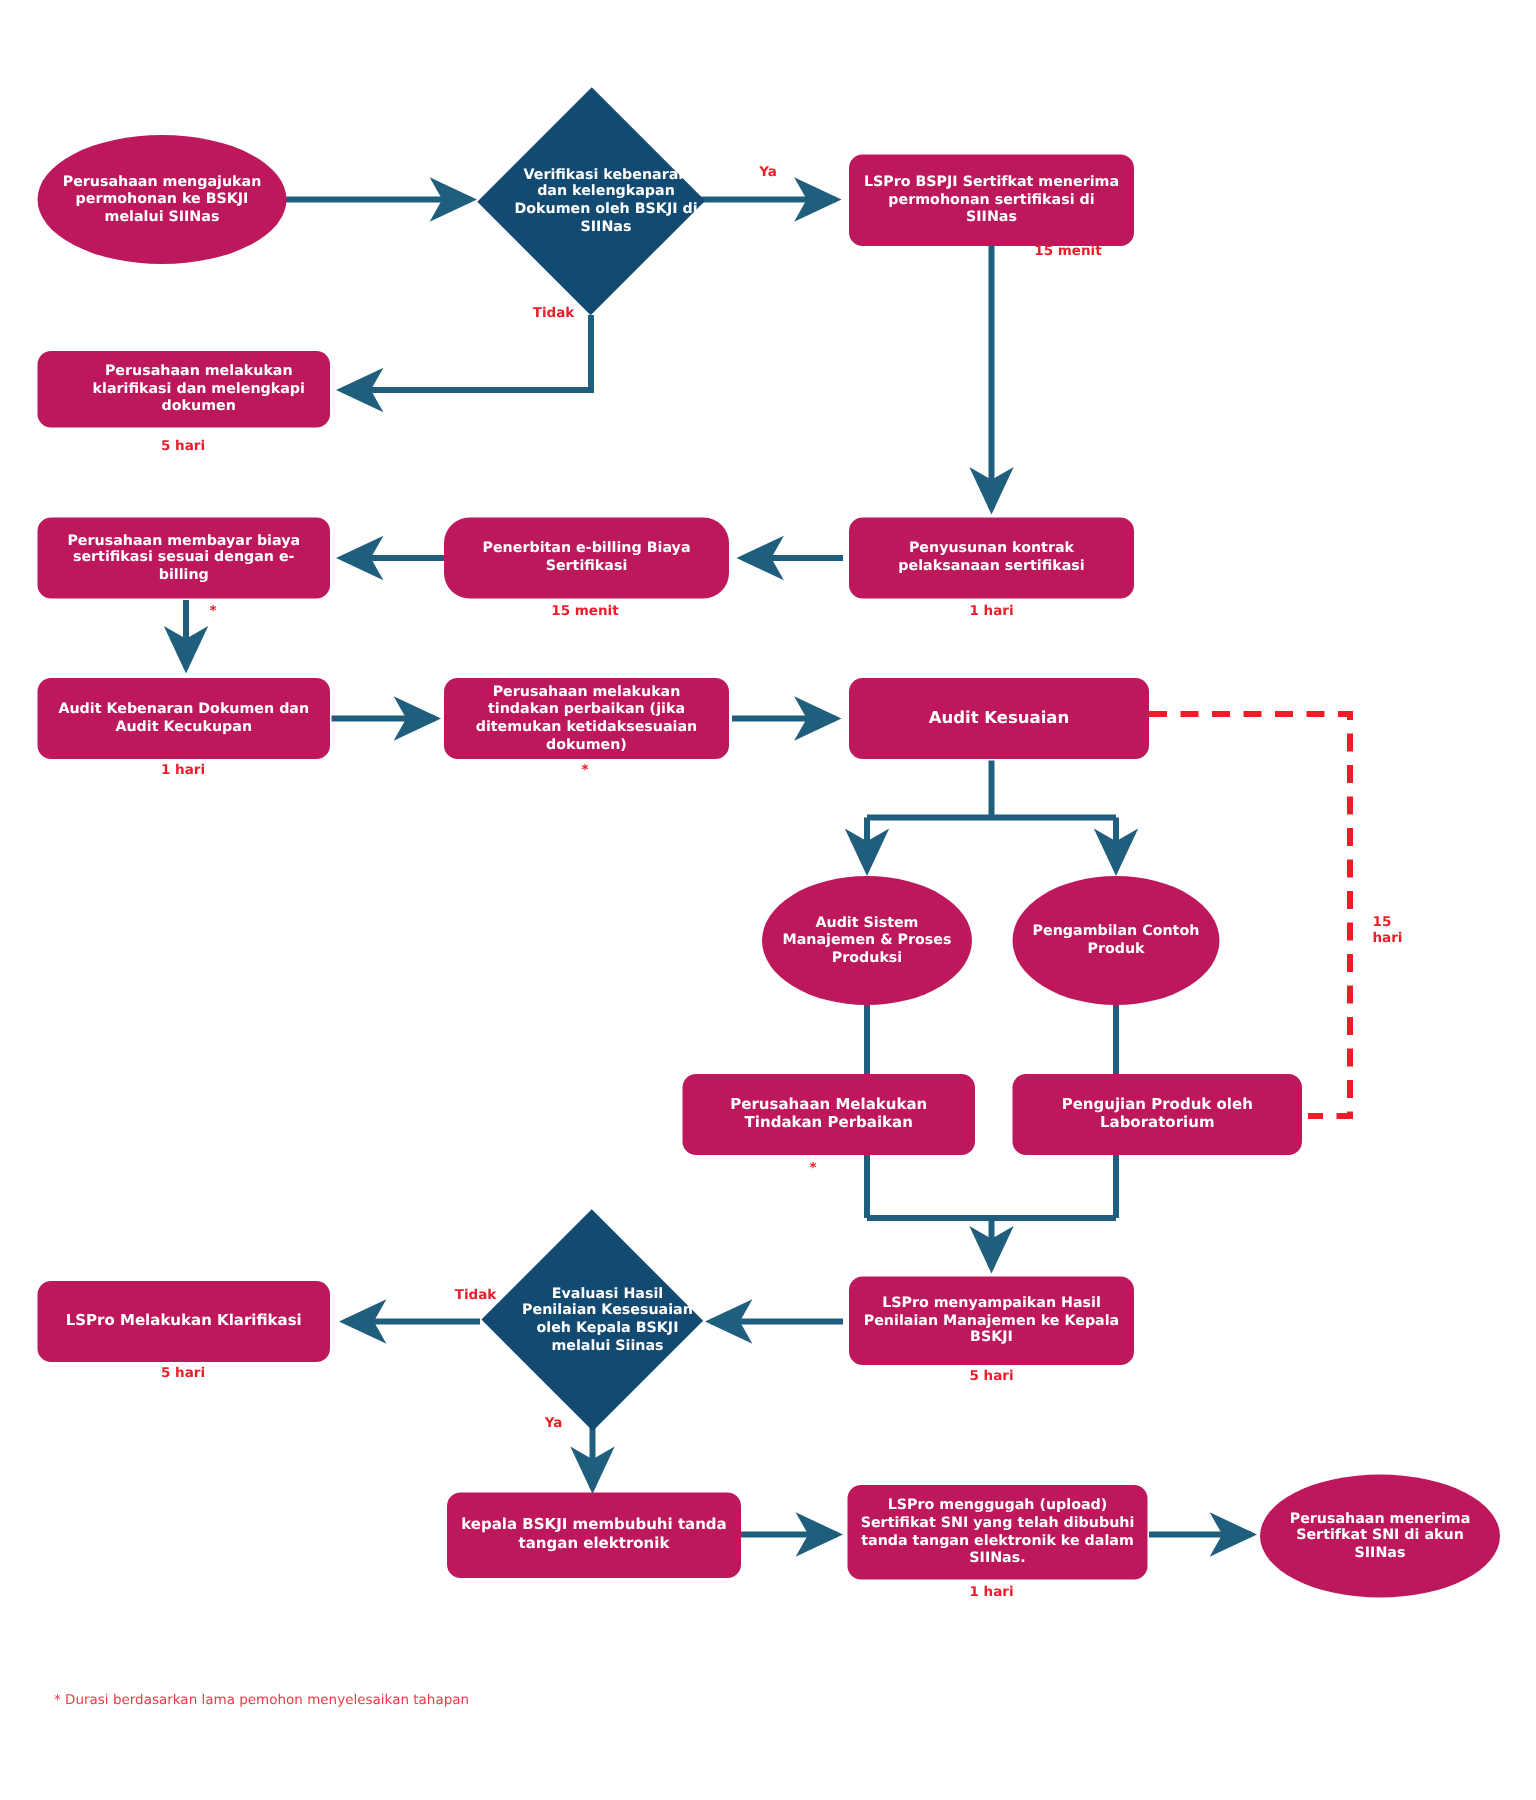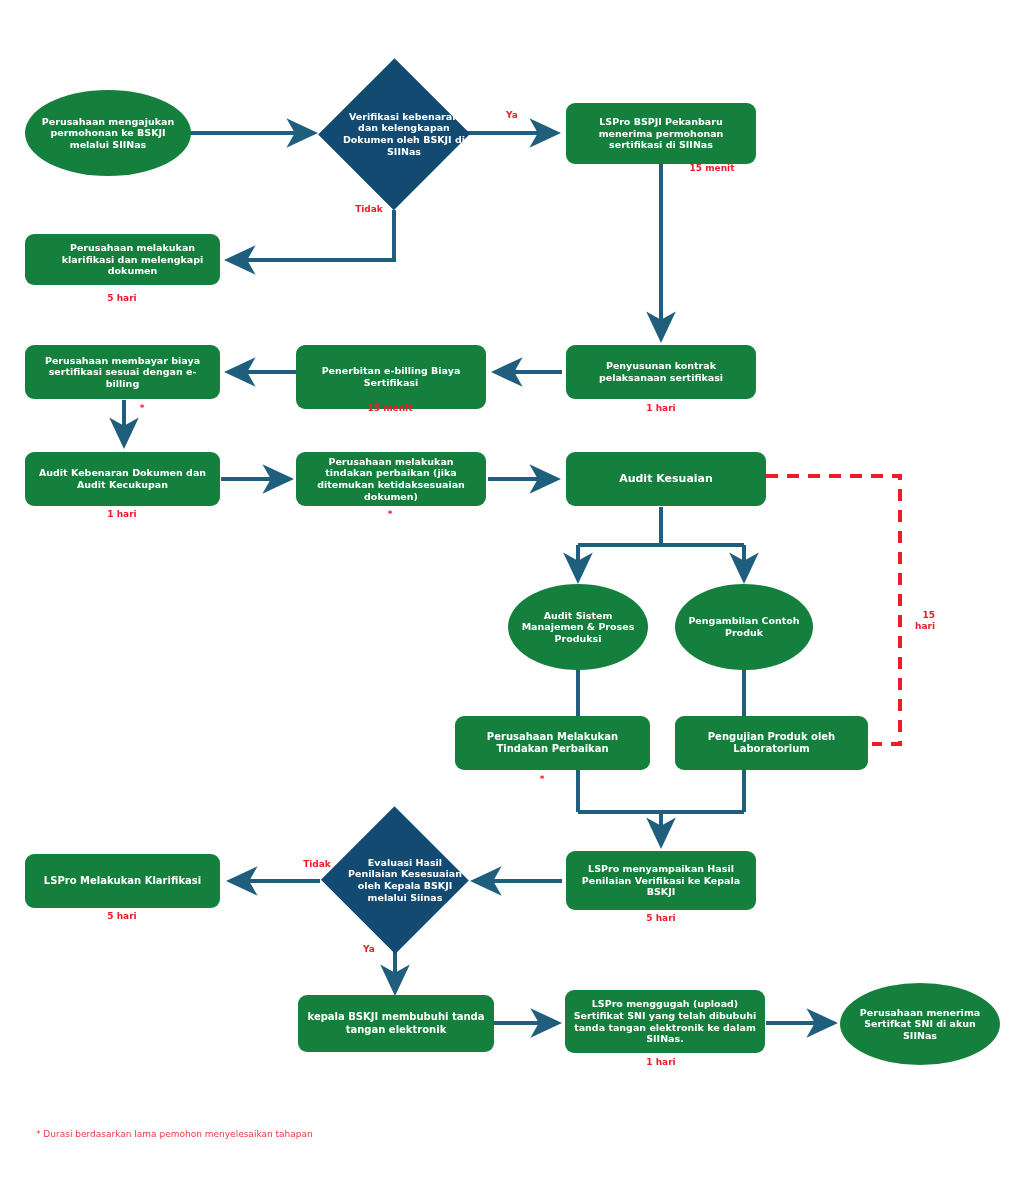--- a/index.html
+++ b/index.html
@@ -26,21 +26,21 @@
     pointer-events: none;
   }
   .node {
     position: absolute;
     box-sizing: border-box;
     display: flex;
     align-items: center;
     justify-content: center;
     text-align: center;
     color: #ffffff;
-    background: #15803d;
+    background: #be185d;
     font-weight: bold;
     line-height: 1.22;
     padding: 4px 8px;
     z-index: 3;
   }
   .node.box {
     border-radius: 9px;
   }
   .node.ellipse {
     border-radius: 50%;
@@ -146,32 +146,32 @@
   <div class="node ellipse" style="left:25px;  top:90px;  width:166px; height:86px;  font-size:9.5px;">
     <span>Perusahaan mengajukan permohonan ke BSKJI melalui SIINas</span>
   </div>
 
   <div class="node diamond" style="left:320px; top:59px;  width:148px; height:150px; font-size:9.5px;">
     <div class="dshape"></div>
     <div class="dtext">Verifikasi kebenaran dan kelengkapan Dokumen oleh BSKJI di SIINas</div>
   </div>
 
   <div class="node box" style="left:566px; top:103px; width:190px; height:61px;  font-size:9.5px;">
-    <span>LSPro BSPJI Pekanbaru menerima permohonan sertifikasi di SIINas</span>
+    <span>LSPro BSPJI Sertifkat menerima permohonan sertifikasi di SIINas</span>
   </div>
 
   <div class="node box" style="left:25px;  top:234px; width:195px; height:51px;  font-size:9.5px;padding-left:28px;">
     <span>Perusahaan melakukan klarifikasi dan melengkapi dokumen</span>
   </div>
 
   <div class="node box" style="left:566px; top:345px; width:190px; height:54px;  font-size:9.5px;">
     <span>Penyusunan kontrak pelaksanaan sertifikasi</span>
   </div>
 
-  <div class="node box" style="left:296px; top:345px; width:190px; height:64px;  font-size:9.5px;">
+  <div class="node box" style="left:296px; top:345px; width:190px; height:54px;  font-size:9.5px;border-radius:17px;">
     <span>Penerbitan e-billing Biaya Sertifikasi</span>
   </div>
 
   <div class="node box" style="left:25px;  top:345px; width:195px; height:54px;  font-size:9.5px;">
     <span>Perusahaan membayar biaya sertifikasi sesuai dengan e-billing</span>
   </div>
 
   <div class="node box" style="left:25px;  top:452px; width:195px; height:54px;  font-size:9.5px;">
     <span>Audit Kebenaran Dokumen dan Audit Kecukupan</span>
   </div>
@@ -194,21 +194,21 @@
 
   <div class="node box" style="left:455px; top:716px; width:195px; height:54px;  font-size:10px;">
     <span>Perusahaan Melakukan Tindakan Perbaikan</span>
   </div>
 
   <div class="node box" style="left:675px; top:716px; width:193px; height:54px;  font-size:10px;">
     <span>Pengujian Produk oleh Laboratorium</span>
   </div>
 
   <div class="node box" style="left:566px; top:851px; width:190px; height:59px;  font-size:9.5px;">
-    <span>LSPro menyampaikan Hasil Penilaian Verifikasi ke Kepala BSKJI</span>
+    <span>LSPro menyampaikan Hasil Penilaian Manajemen ke Kepala BSKJI</span>
   </div>
 
   <div class="node diamond" style="left:322px; top:808px; width:146px; height:144px; font-size:9.5px;">
     <div class="dshape"></div>
     <div class="dtext">Evaluasi Hasil Penilaian Kesesuaian oleh Kepala BSKJI melalui Siinas</div>
   </div>
 
   <div class="node box" style="left:25px;  top:854px; width:195px; height:54px;  font-size:10px;">
     <span>LSPro Melakukan Klarifikasi</span>
   </div>
@@ -226,21 +226,21 @@
   </div>
 
   <div class="note center" style="left:512px; top:110px;">Ya</div>
 
   <div class="note center" style="left:369px; top:204px;">Tidak</div>
 
   <div class="note center" style="left:317px; top:859px;">Tidak</div>
 
   <div class="note center" style="left:369px; top:944px;">Ya</div>
 
-  <div class="note center" style="left:925px; top:610px; text-align:right;">15
+  <div class="note center" style="left:925px; top:610px; text-align:left;">15
 hari</div>
 
   <div class="note center" style="left:712px; top:163px;">15 menit</div>
 
   <div class="note center" style="left:122px; top:293px;">5 hari</div>
 
   <div class="note center" style="left:661px; top:403px;">1 hari</div>
 
   <div class="note center" style="left:390px; top:403px;">15 menit</div>
 

